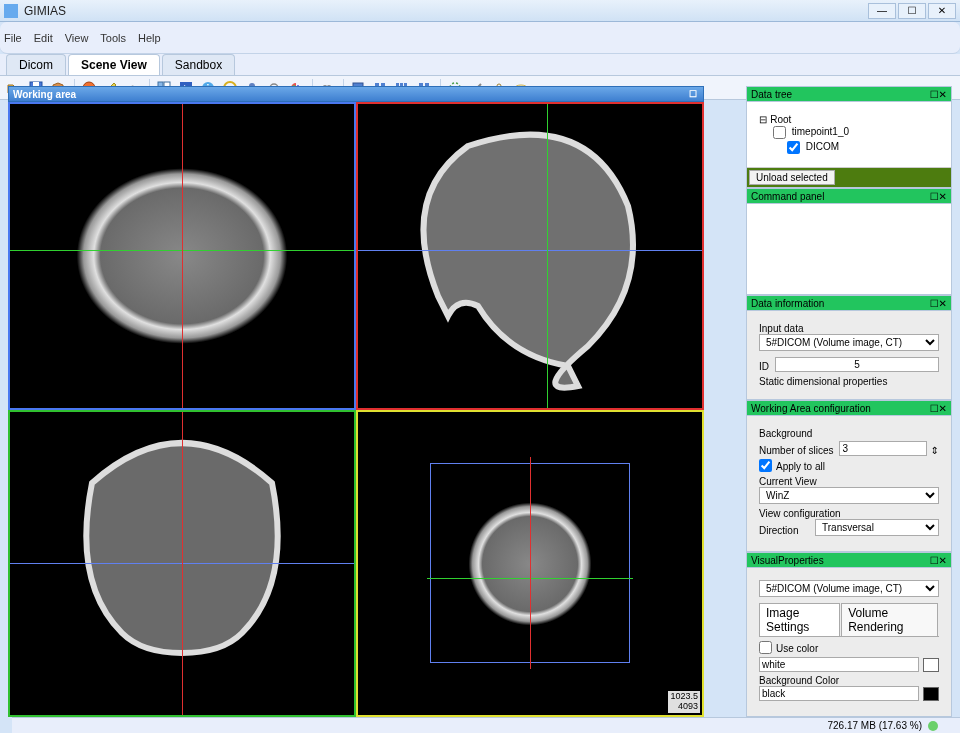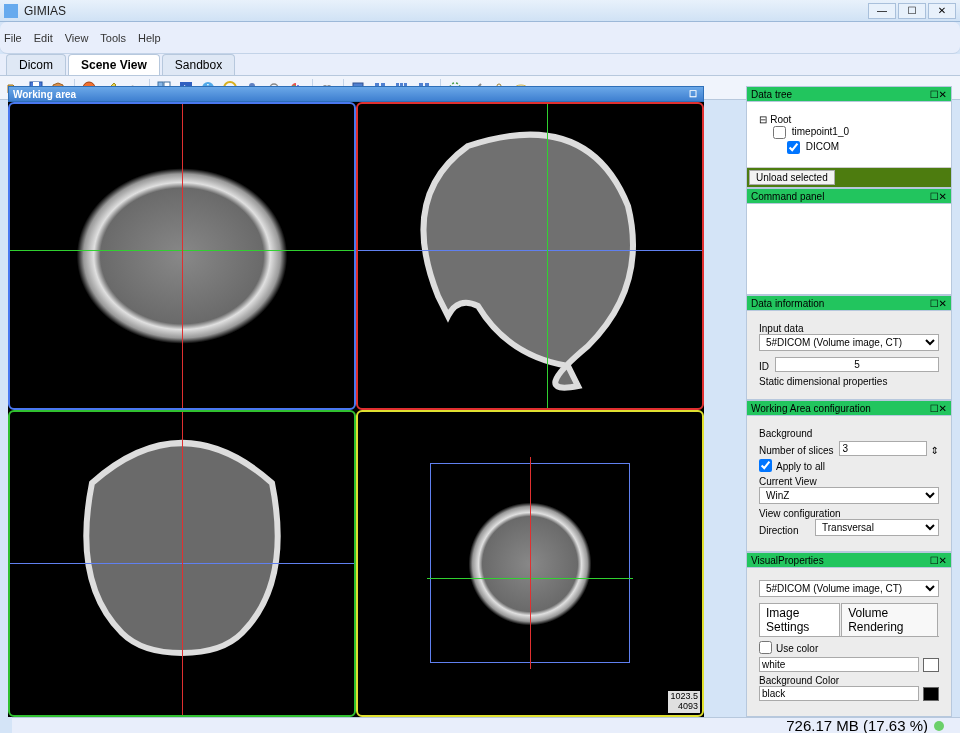--- a/index.html
+++ b/index.html
@@ -26,21 +26,21 @@
 .tbbtn { width: 20px; height: 20px; margin-right: 2px; display: flex; align-items: center; justify-content: center; cursor: pointer; border: 1px solid transparent; }
 .tbsep { width: 1px; height: 18px; background: #c3d3e8; margin: 0 4px; }
 
 
 .main { position: absolute; top: 86px; left: 8px; right: 8px; bottom: 16px; display: flex; gap: 40px; }
 .workarea-wrap { flex: 1; display: flex; flex-direction: column; }
 .panel-header { height: 16px; background: linear-gradient(#6ba8e8, #3e7fd0); color: #fff; font-size: 10px; font-weight: bold; padding: 1px 4px; display: flex; align-items: center; border: 1px solid #2e6fb8; }
 .panel-header .spacer { flex: 1; }
 .panel-header .pbtn { width: 12px; height: 12px; margin-left: 2px; display: flex; align-items: center; justify-content: center; cursor: pointer; color: #fff; font-size: 9px; }
 .workgrid { flex: 1; display: grid; grid-template-columns: 1fr 1fr; grid-template-rows: 1fr 1fr; background: #000; position: relative; }
-.slice { background: #000; position: relative; overflow: hidden; border-radius: 6px; }
+.slice { background: #000; position: relative; overflow: hidden; }
 .slice.blue { border: 2px solid #4a78f0; }
 .slice.red { border: 2px solid #e03030; }
 .slice.green { border: 2px solid #30c030; }
 .slice.yellow { border: 2px solid #e0e030; }
 
 .ct-img { position: absolute; inset: 0; display: flex; align-items: center; justify-content: center; }
 .skull { border-radius: 50%; background: radial-gradient(circle, #888 0%, #555 55%, #ddd 58%, #aaa 62%, #000 65%); }
 .crosshair-h { position: absolute; left: 0; right: 0; height: 1px; }
 .crosshair-v { position: absolute; top: 0; bottom: 0; width: 1px; }
 
@@ -58,21 +58,21 @@
 .field-row label { flex: 0 0 auto; margin-right: 6px; }
 .field-row input[type="text"] { flex: 1; font-size: 10px; padding: 1px 2px; border: 1px solid #aaa; }
 .dim-table { width: 100%; font-size: 10px; }
 .dim-table td { padding: 1px 2px; }
 .mini-tabs { display: flex; border-bottom: 1px solid #aaa; margin-bottom: 4px; }
 .mini-tab { font-size: 12px; padding: 2px 6px; border: 1px solid #aaa; border-bottom: none; background: #f8f8f8; cursor: pointer; margin-right: 1px; }
 .mini-tab.active { background: #fff; }
 .color-swatch { width: 16px; height: 14px; border: 1px solid #666; display: inline-block; vertical-align: middle; margin-left: 4px; }
 
 
-.statusbar { position: absolute; bottom: 0; left: 12px; right: 0; height: 16px; background: #e8eefb; border-top: 1px solid #b7c8dd; display: flex; align-items: center; justify-content: flex-end; padding: 0 16px; font-size: 15px; }
+.statusbar { position: absolute; bottom: 0; left: 12px; right: 0; height: 16px; background: #e8eefb; border-top: 1px solid #b7c8dd; display: flex; align-items: center; justify-content: flex-end; padding: 0 22px; font-size: 10px; }
 .statusbar .led { width: 10px; height: 10px; border-radius: 50%; background: #6ad06a; margin-left: 6px; }
 
 
 .corner-text { position: absolute; bottom: 2px; right: 2px; font-size: 9px; color: #000; background: #e0e0e0; padding: 1px 2px; line-height: 1.1; text-align: right; }
 
 
 svg { display: block; }
 </style>
 </head>
 <body>

